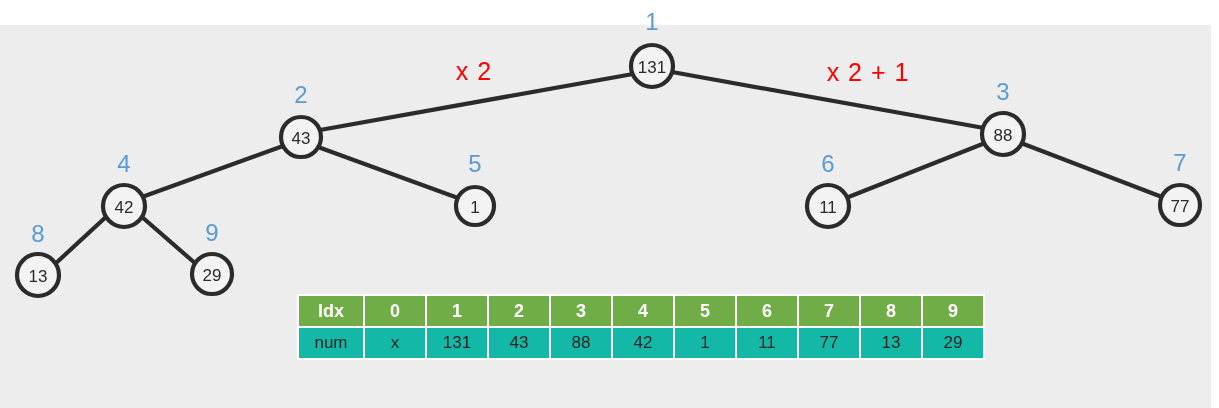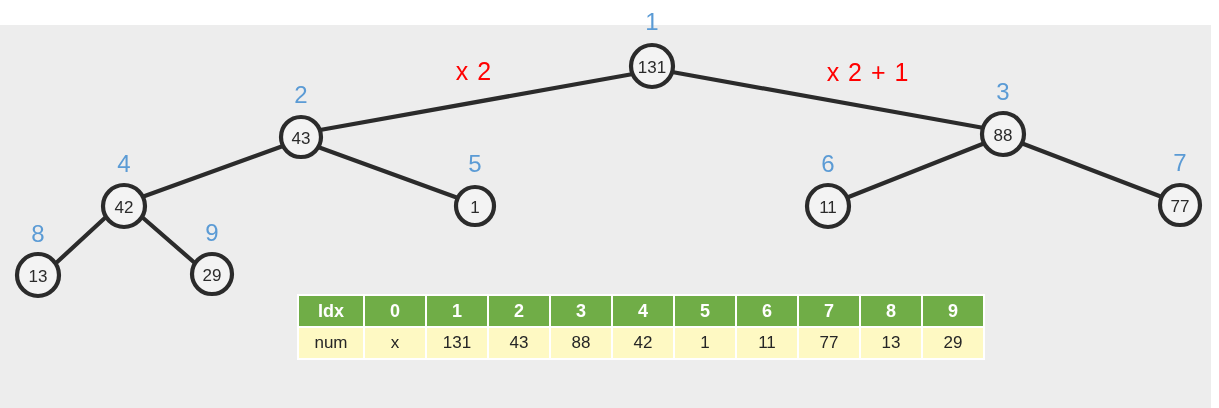--- a/index.html
+++ b/index.html
@@ -85,21 +85,21 @@
     font-size: 17px;
     font-weight: normal;
   }
   #array-table th {
     background: #70ad47;
     color: #ffffff;
     font-weight: bold;
     font-size: 18px;
   }
   #array-table td {
-    background: #fef9c3;
+    background: #14b8a6;
     color: #262626;
   }
   #array-table th.rowhead, #array-table td.rowhead {
     width: 64px;
   }
 </style>
 </head>
 <body>
 
 <div id="canvas">

